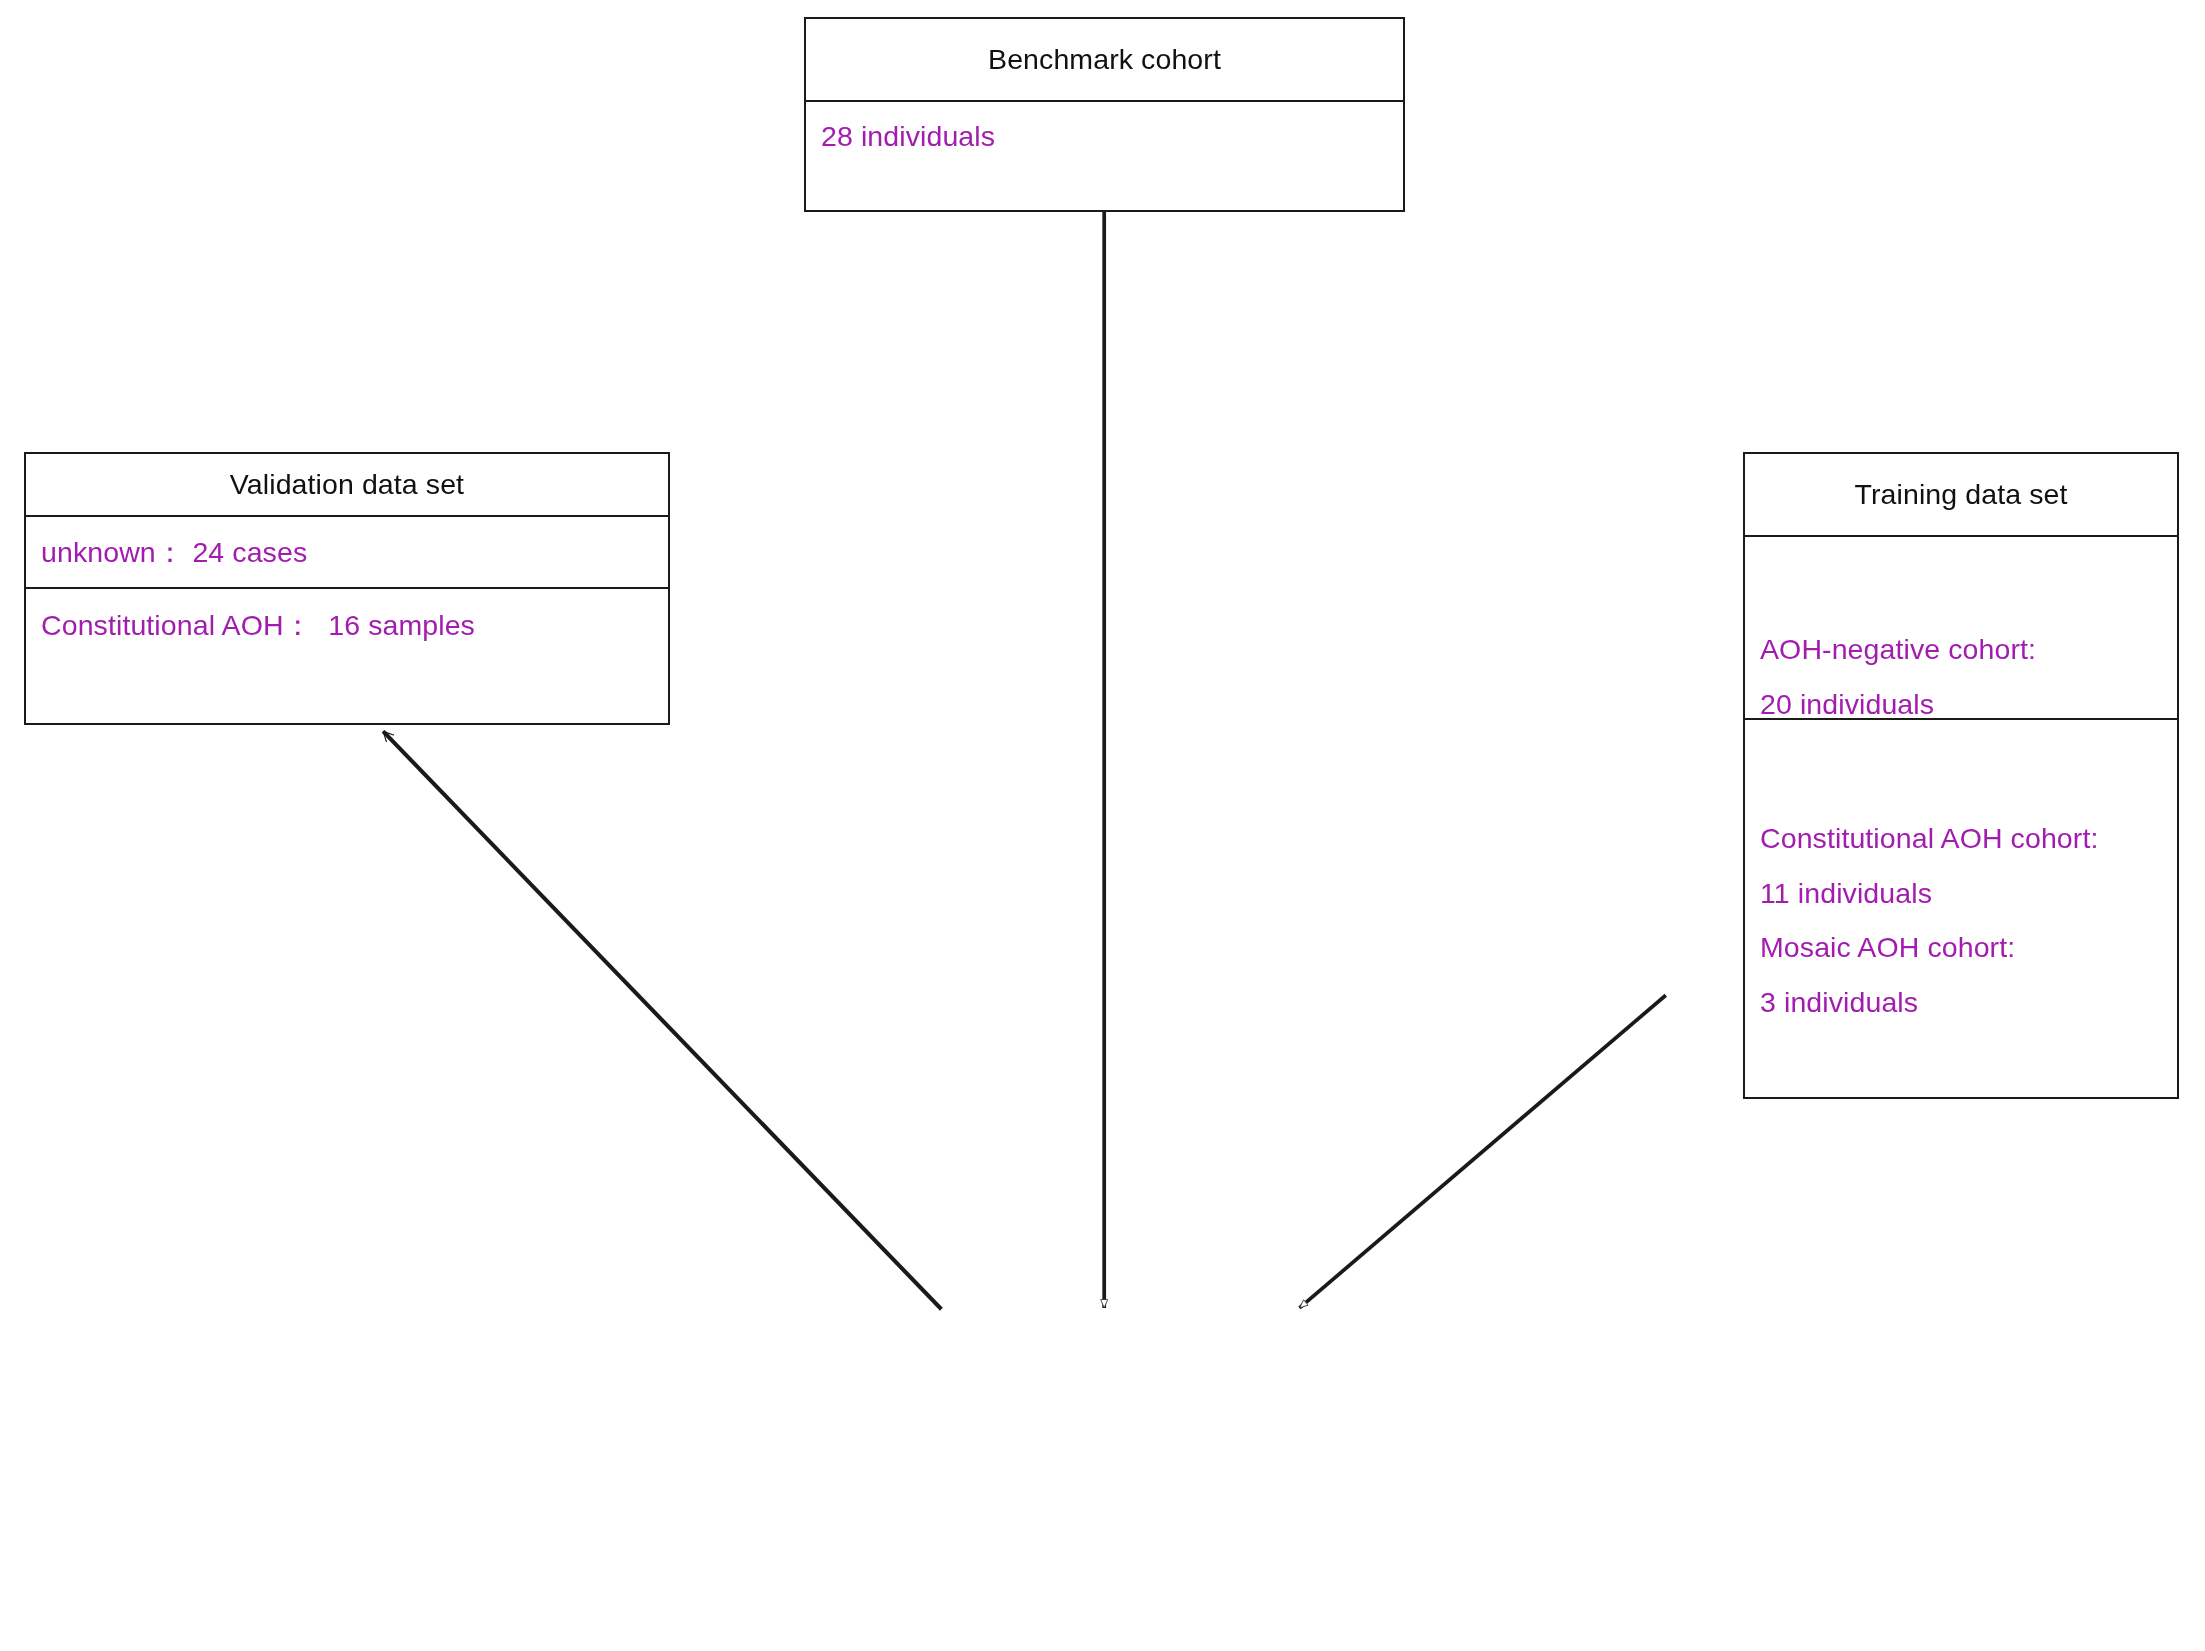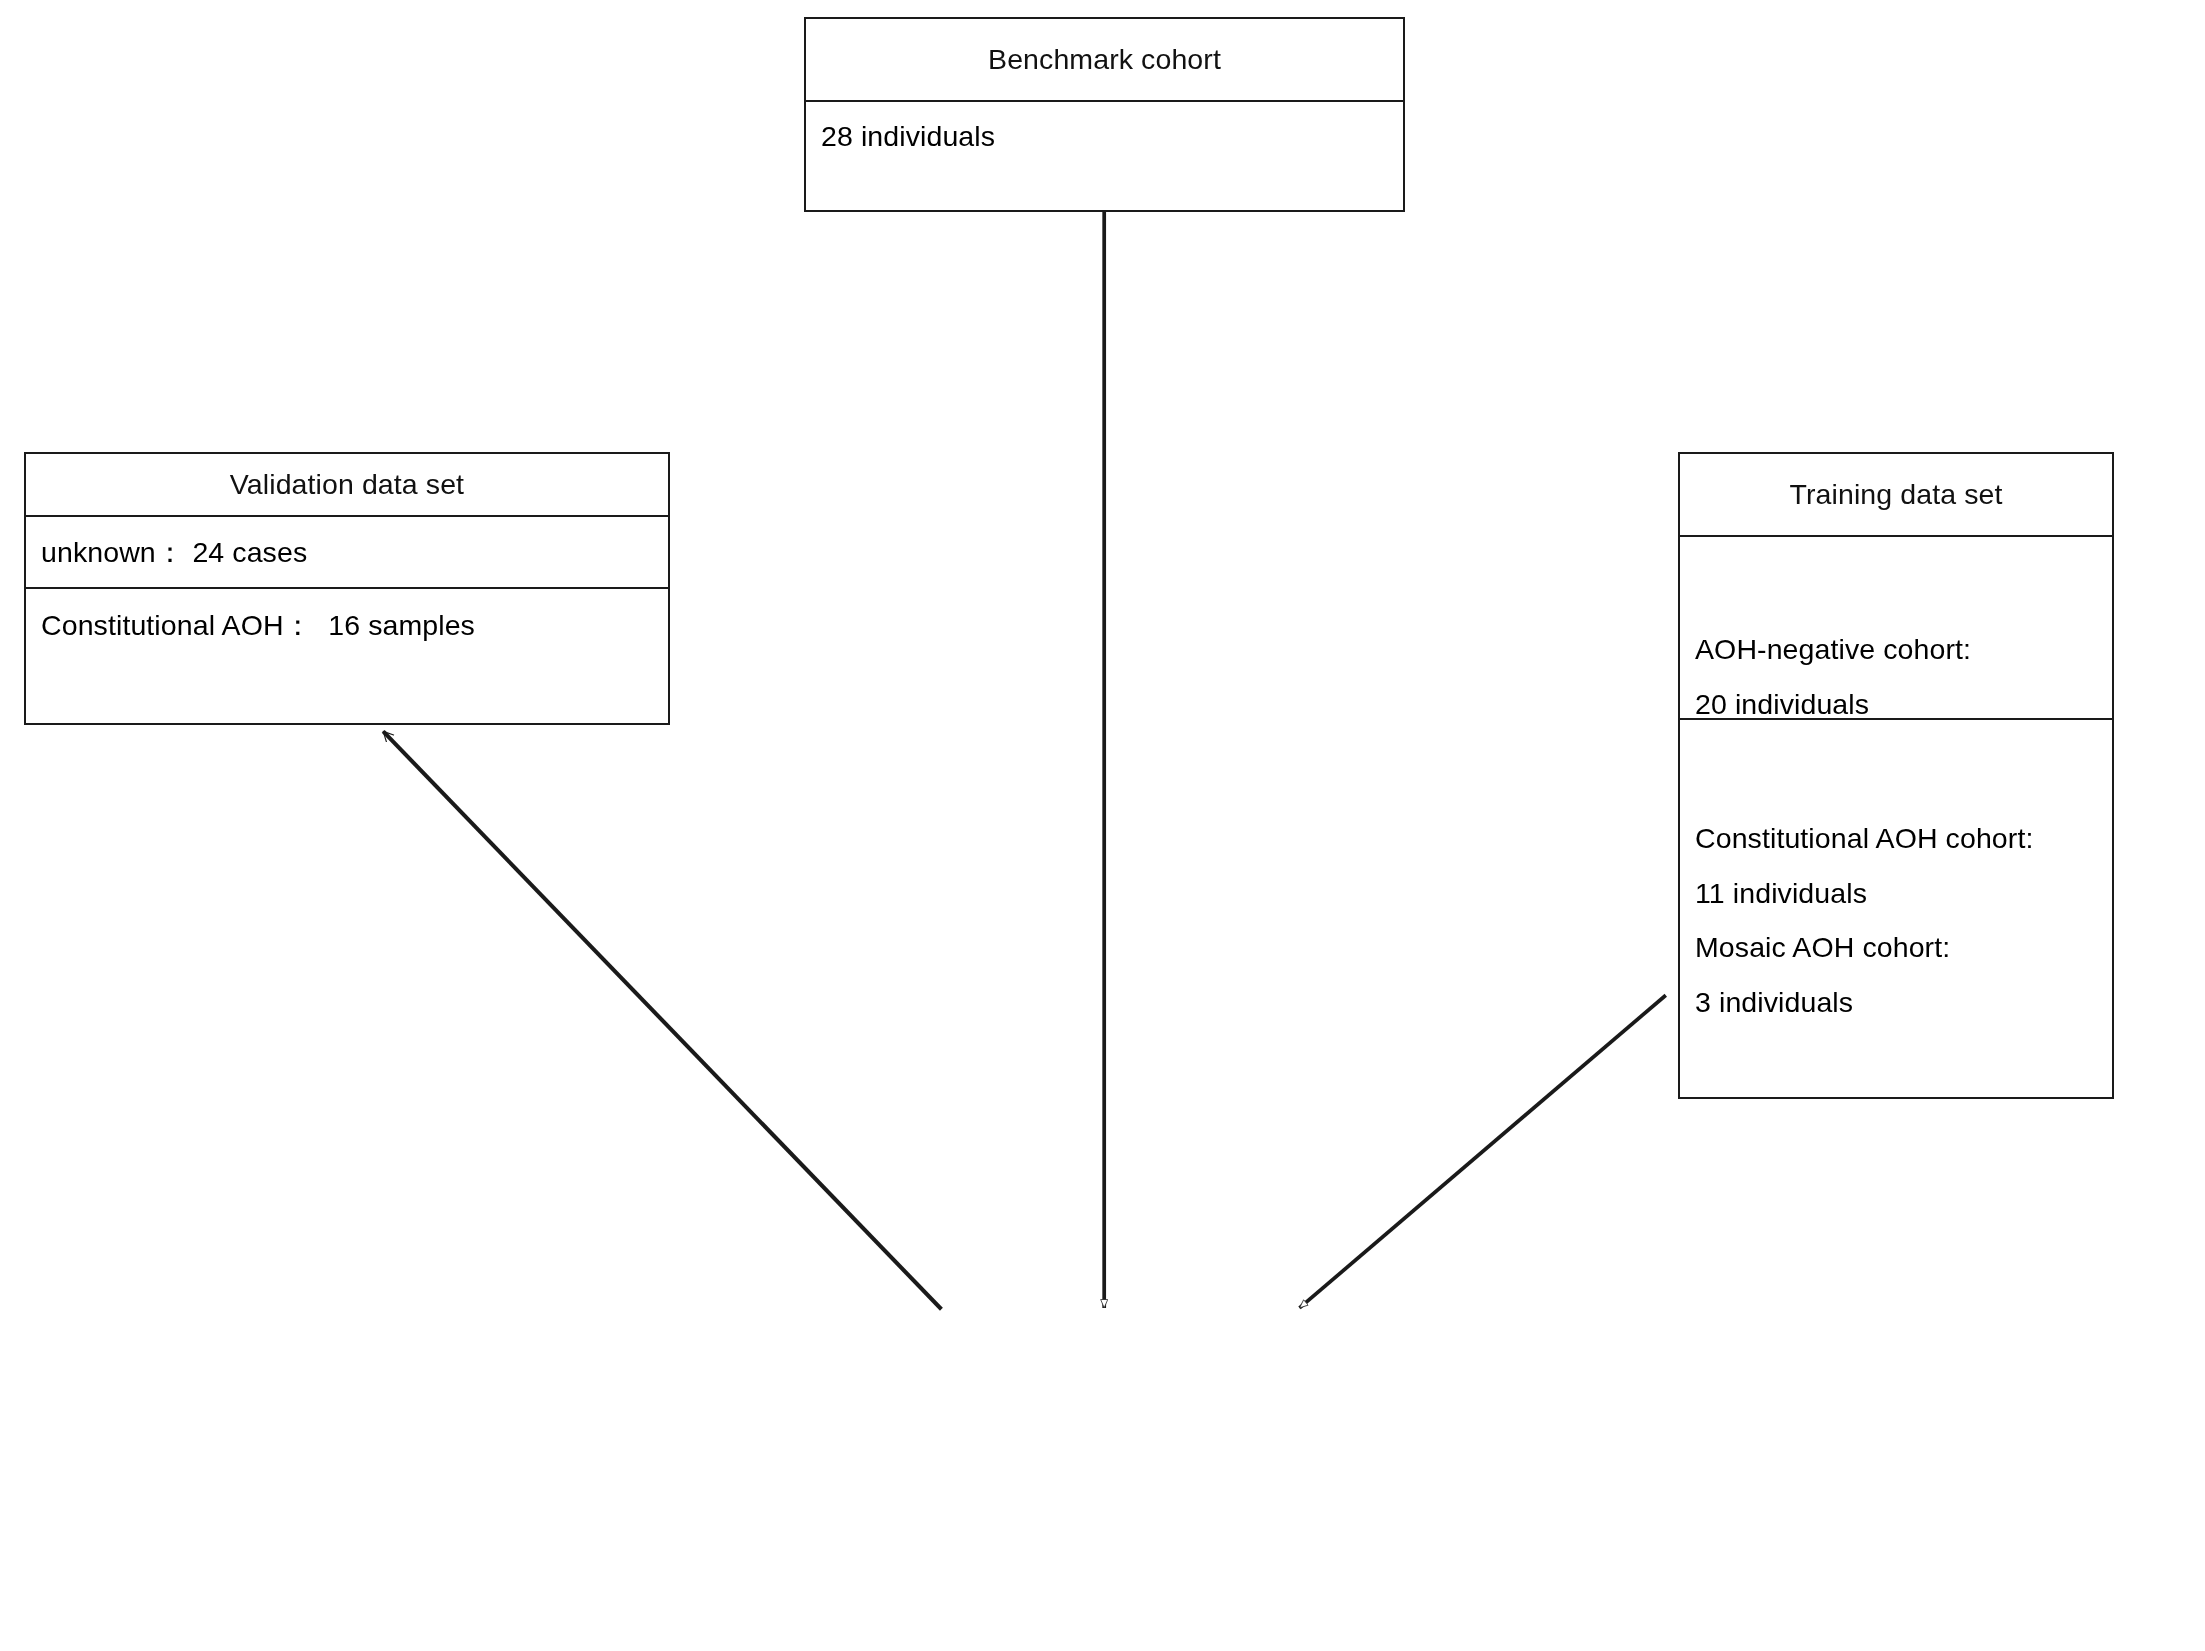--- a/index.html
+++ b/index.html
@@ -37,21 +37,21 @@
     font-style: italic;
   }
   .uml-compartment {
     box-sizing: border-box;
     display: flex;
     flex-direction: column;
     justify-content: center;
     padding-left: 15px;
     padding-right: 11px;
     font-size: 28.5px;
-    color: #000000;
+    color: #a21caf;
     letter-spacing: 0.1px;
   }
   .uml-compartment + .uml-compartment {
     border-top: 2.7px solid #1a1a1a;
   }
   .uml-line {
     line-height: 1.0;
     white-space: pre;
   }
   .uml-line + .uml-line {
@@ -67,21 +67,21 @@
   #box-benchmark .uml-compartment { height: 110px; justify-content: flex-start; padding-top: 20.4px; }
 
   #box-validation {
     left: 24px; top: 452px; width: 646px; height: 273px;
   }
   #box-validation .uml-header { height: 63px; }
   #box-validation .c1 { height: 70px; border-radius: 24px; }
   #box-validation .c2 { height: 74px; }
 
   #box-training {
-    left: 1678px; top: 452px; width: 436px; height: 647px;
+    left: 1743px; top: 452px; width: 436px; height: 647px;
   }
   #box-training .uml-header { height: 83px; }
   #box-training .c1 { height: 181px; justify-content: flex-end; padding-top: 28.5px; }
   #box-training .c2 { height: 381px; justify-content: center; padding-top: 21px; }
 
   #box-statistics {
     left: 637px; top: 1308px; width: 937px; height: 310px;
   }
   #box-statistics .uml-header { height: 83px; }
   #box-statistics .c1 { height: 225px; justify-content: flex-start; padding-top: 26px; }

